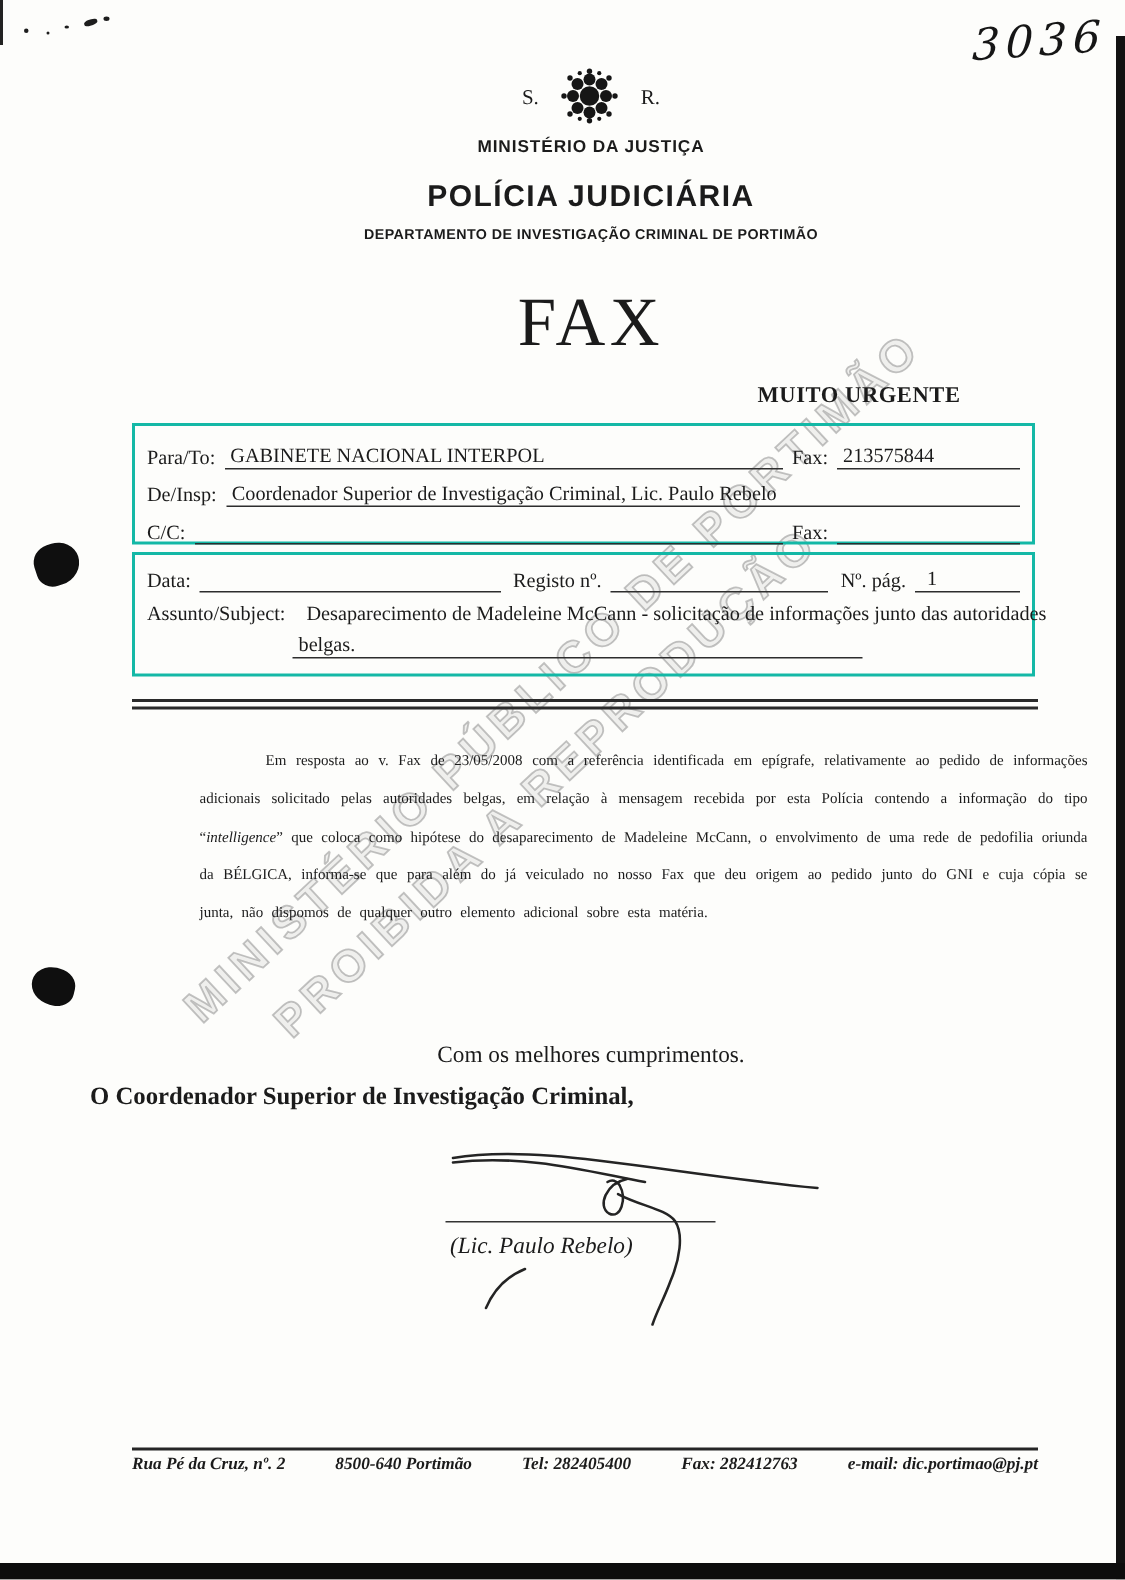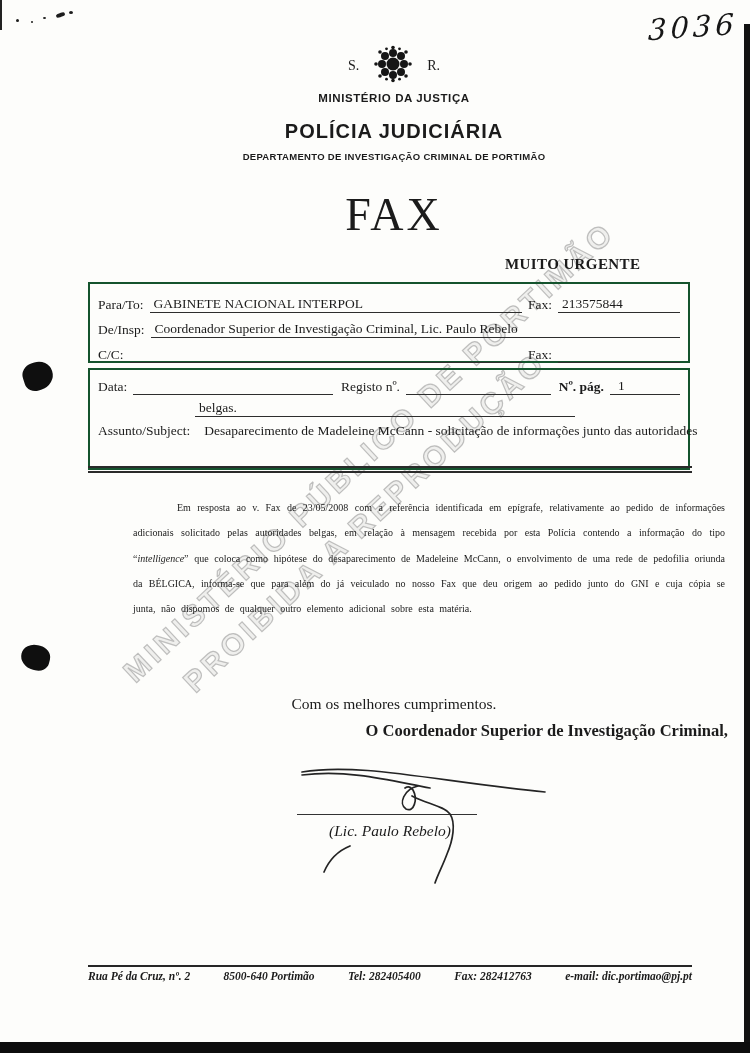--- a/index.html
+++ b/index.html
@@ -36,23 +36,23 @@
   
   .header { position:absolute; left:60px; top:46px; width:668px; text-align:center; z-index:2; }
   .crest-row { display:flex; align-items:center; justify-content:center; gap:14px; height:40px; }
   .crest-letter { font-size:14px; color:#1b1b1b; }
   .ministry { margin-top:6px; font-family:"Liberation Sans",sans-serif; font-weight:700; font-size:11.5px; letter-spacing:0.6px; }
   .org { margin-top:16px; font-family:"Liberation Sans",sans-serif; font-weight:700; font-size:20px; letter-spacing:1px; }
   .dept { margin-top:8px; font-family:"Liberation Sans",sans-serif; font-weight:700; font-size:9.5px; letter-spacing:0.3px; }
   .fax-title { position:absolute; left:60px; top:188px; width:668px; text-align:center; font-weight:400; font-size:46px; letter-spacing:3px; z-index:2; }
   .urgency { position:absolute; left:505px; top:256px; width:190px; font-weight:700; font-size:15px; letter-spacing:0.4px; z-index:2; }
   
-  .fbox { position:absolute; left:88px; width:602px; border:2px solid #14532d; background:transparent; z-index:2; box-sizing:border-box; }
+  .fbox { position:absolute; left:88px; width:602px; border:2px solid #14b8a6; background:transparent; z-index:2; box-sizing:border-box; }
   .box1 { top:282px; height:81px; padding:4px 8px 0 8px; }
-  .box2 { top:368px; height:102px; padding:3px 8px 0 8px; }
+  .box2 { top:368px; height:83px; padding:3px 8px 0 8px; }
   .frow { display:flex; align-items:flex-end; font-size:13.5px; }
   .box1 .frow { height:25px; }
   .box2 .frow { height:22px; }
   .lbl { white-space:nowrap; padding-right:6px; }
   .ul { border-bottom:1.4px solid #2d2d2d; }
   .fill { flex:1 1 auto; min-width:10px; }
   .val { white-space:nowrap; padding:0 4px; }
   .faxgrp { display:flex; align-items:flex-end; width:158px; flex:0 0 auto; }
   .faxgrp .lbl { padding-left:6px; }
   .faxgrp .ul { flex:1; }
@@ -60,25 +60,25 @@
   .dbl-rule { position:absolute; left:88px; top:466px; width:604px; height:3px; border-top:2px solid #2a2a2a; border-bottom:2px solid #2a2a2a; z-index:2; }
   
   .body-par {
     position:absolute; left:97px; top:485px; width:592px; z-index:2;
     font-size:10px; line-height:25.3px; text-align:justify; text-indent:44px;
     word-spacing:3px;
     margin-left:36px;
   }
   .body-par .it { font-style:italic; }
   .salutation { position:absolute; left:60px; top:695px; width:668px; text-align:center; font-size:15.5px; z-index:2; }
-  .signoff { position:absolute; left:60px; top:721px; width:668px; text-align:right; font-size:16.5px; font-weight:700; z-index:2; }
+  .signoff { position:absolute; left:60px; top:721px; width:668px; text-align:left; font-size:16.5px; font-weight:700; z-index:2; }
   
   .sig-svg { position:absolute; left:290px; top:756px; z-index:3; }
   .sig-rule { position:absolute; left:297px; top:814px; width:180px; border-top:1.3px solid #333; z-index:2; }
-  .sig-name { position:absolute; left:300px; top:822px; width:180px; text-align:center; font-style:italic; font-size:15.5px; z-index:2; }
+  .sig-name { position:absolute; left:300px; top:822px; width:180px; font-style:italic; font-size:15.5px; z-index:2; }
   
   .footer-rule { position:absolute; left:88px; top:965px; width:604px; border-top:2px solid #262626; z-index:2; }
   .footer-row {
     position:absolute; left:88px; top:970px; width:604px; display:flex; justify-content:space-between;
     font-size:11.5px; font-weight:700; font-style:italic; z-index:2;
   }
 </style>
 </head>
 <body>
 
@@ -161,29 +161,29 @@
       </span>
     </div>
   </div>
 
   <div class="fbox box2">
     <div class="frow">
       <span class="lbl">Data:</span>
       <span class="ul fill" style="flex:1.45;"></span>
       <span class="lbl" style="padding-left:8px;">Registo nº.</span>
       <span class="ul fill" style="flex:1.05;"></span>
-      <span class="lbl" style="padding-left:8px;font-weight:bold;">Nº. pág.</span>
+      <span class="lbl" style="padding-left:8px;">Nº. pág.</span>
       <span class="ul val" style="width:58px;text-align:left;padding-left:8px;">1</span>
-    </div>
-    <div class="frow">
-      <span class="ul val assunto-l2">belgas.</span>
     </div>
     <div class="frow">
       <span class="lbl">Assunto/Subject:</span>
       <span class="val" style="padding-left:8px;">Desaparecimento de Madeleine McCann - solicitação de informações junto das autoridades</span>
+    </div>
+    <div class="frow">
+      <span class="ul val assunto-l2">belgas.</span>
     </div>
   </div>
 
   <div class="dbl-rule"></div>
 
   <p class="body-par"><span>Em resposta ao v. Fax de 23/05/2008 com a referência identificada em epígrafe, relativamente ao pedido de informações adicionais solicitado pelas autoridades belgas, em relação à mensagem recebida por esta Polícia contendo a informação do tipo “</span><span class="it">intelligence</span><span>” que coloca como hipótese do desaparecimento de Madeleine McCann, o envolvimento de uma rede de pedofilia oriunda da BÉLGICA, informa-se que para além do já veiculado no nosso Fax que deu origem ao pedido junto do GNI e cuja cópia se junta, não dispomos de qualquer outro elemento adicional sobre esta matéria.</span></p>
 
   <div class="salutation">Com os melhores cumprimentos.</div>
   <div class="signoff">O Coordenador Superior de Investigação Criminal,</div>
 

